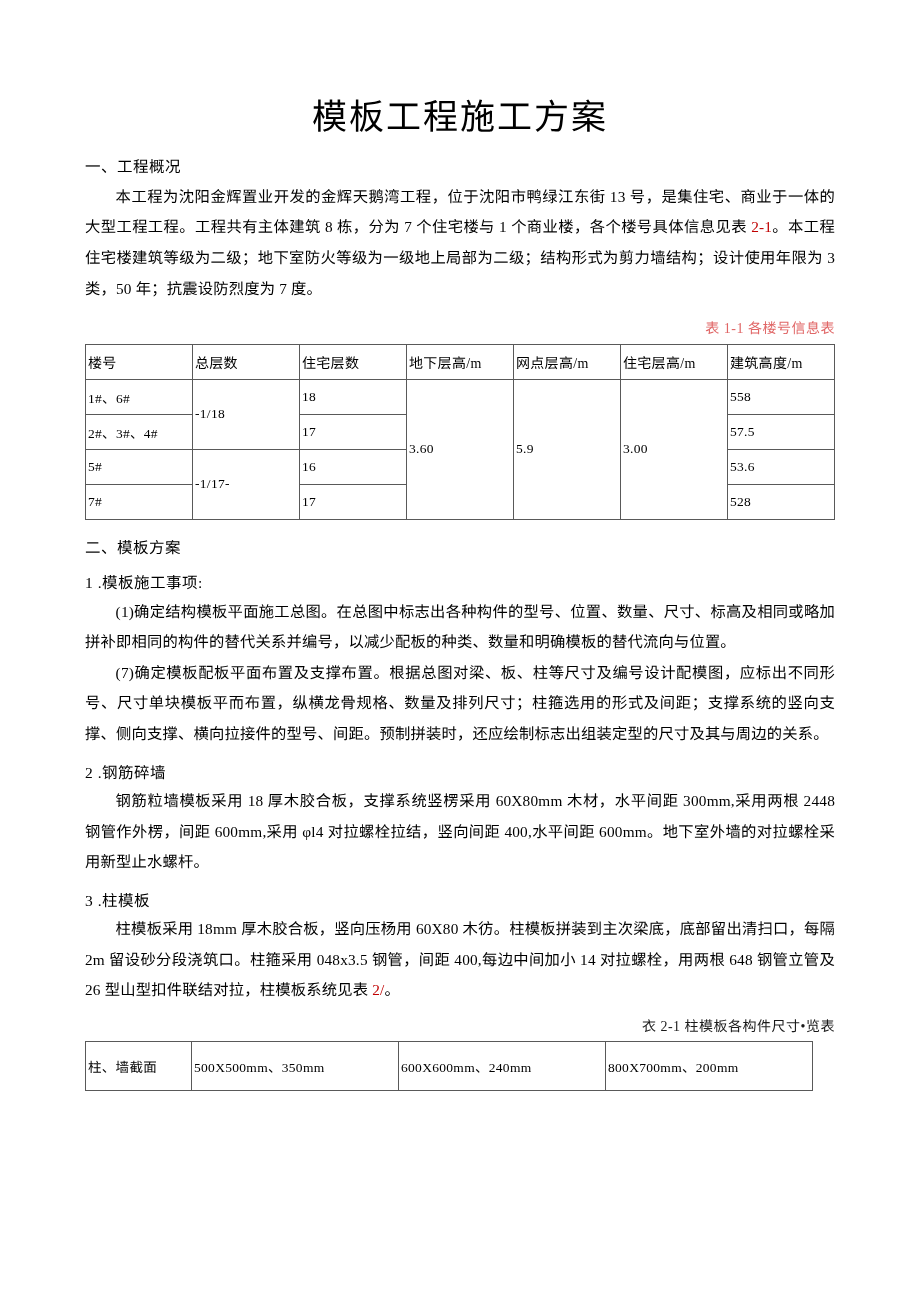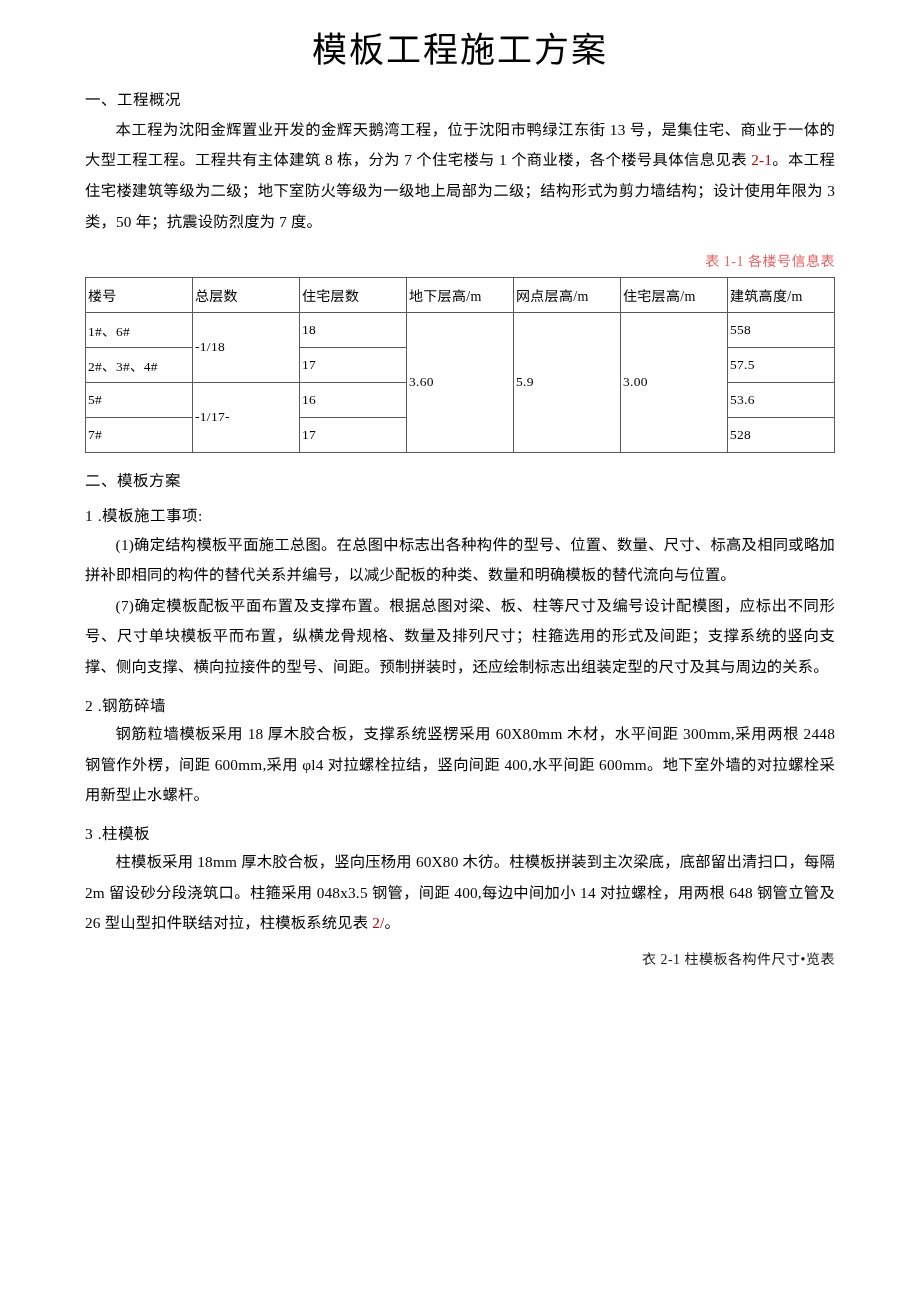--- a/index.html
+++ b/index.html
@@ -27,21 +27,21 @@
   }
 
   
   .doc-title {
     text-align: center;
     font-size: 35px;
     line-height: 1.2;
     font-weight: normal;
     letter-spacing: 2px;
     margin: 0;
-    padding-top: 30px;
+    padding-top: 97px;
     padding-bottom: 0;
     font-family: "Liberation Serif", "DejaVu Serif", serif;
   }
 
   
   .h-section {
     font-size: 15.5px;
     line-height: 1.6;
     margin: 16px 0 2px 0;
     letter-spacing: .5px;
@@ -179,14 +179,30 @@
   <p class="body">(7)确定模板配板平面布置及支撑布置。根据总图对梁、板、柱等尺寸及编号设计配模图，应标出不同形号、尺寸单块模板平而布置，纵横龙骨规格、数量及排列尺寸；柱箍选用的形式及间距；支撑系统的竖向支撑、侧向支撑、横向拉接件的型号、间距。预制拼装时，还应绘制标志出组装定型的尺寸及其与周边的关系。</p>
 
   <div class="h-sub">2 .钢筋碎墙</div>
   <p class="body">钢筋粒墙模板采用 18 厚木胶合板，支撑系统竖楞采用 60X80mm 木材，水平间距 300mm,采用两根 2448 钢管作外楞，间距 600mm,采用 φl4 对拉螺栓拉结，竖向间距 400,水平间距 600mm。地下室外墙的对拉螺栓采用新型止水螺杆。</p>
 
   <div class="h-sub">3 .柱模板</div>
   <p class="body"><span>柱模板采用 18mm 厚木胶合板，竖向压杨用 60X80 木彷。柱模板拼装到主次梁底，底部留出清扫口，每隔 2m 留设砂分段浇筑口。柱箍采用 048x3.5 钢管，间距 400,每边中间加小 14 对拉螺栓，用两根 648 钢管立管及 26 型山型扣件联结对拉，柱模板系统见表 </span><span class="red">2/</span><span>。</span></p>
 
   <div class="tbl-caption c2">衣 2-1 柱模板各构件尺寸•览表</div>
 
+  <table class="doc-table t2">
+    <colgroup>
+      <col class="c-label">
+        <col class="c-val">
+        <col class="c-val">
+        <col class="c-val">
+    </colgroup>
+    <tbody>
+      <tr>
+        <td>柱、墙截面</td>
+        <td>500X500mm、350mm</td>
+        <td>600X600mm、240mm</td>
+        <td>800X700mm、200mm</td>
+      </tr>
+    </tbody>
+  </table>
 
 </div>
 
 </body></html>

